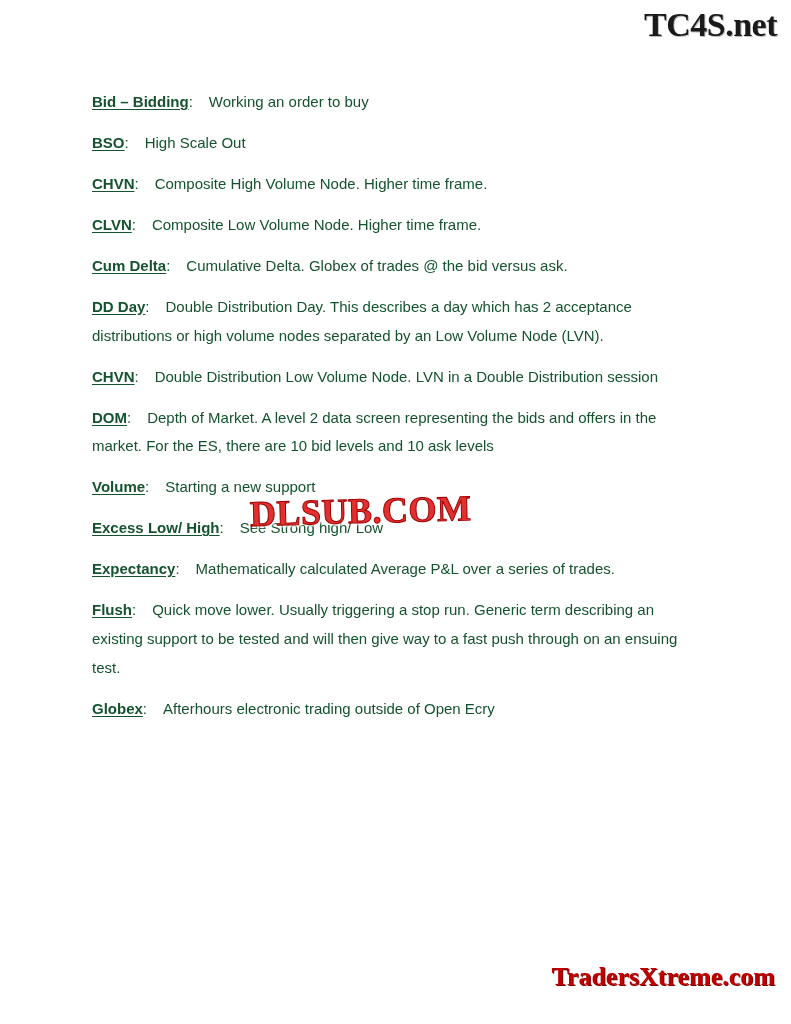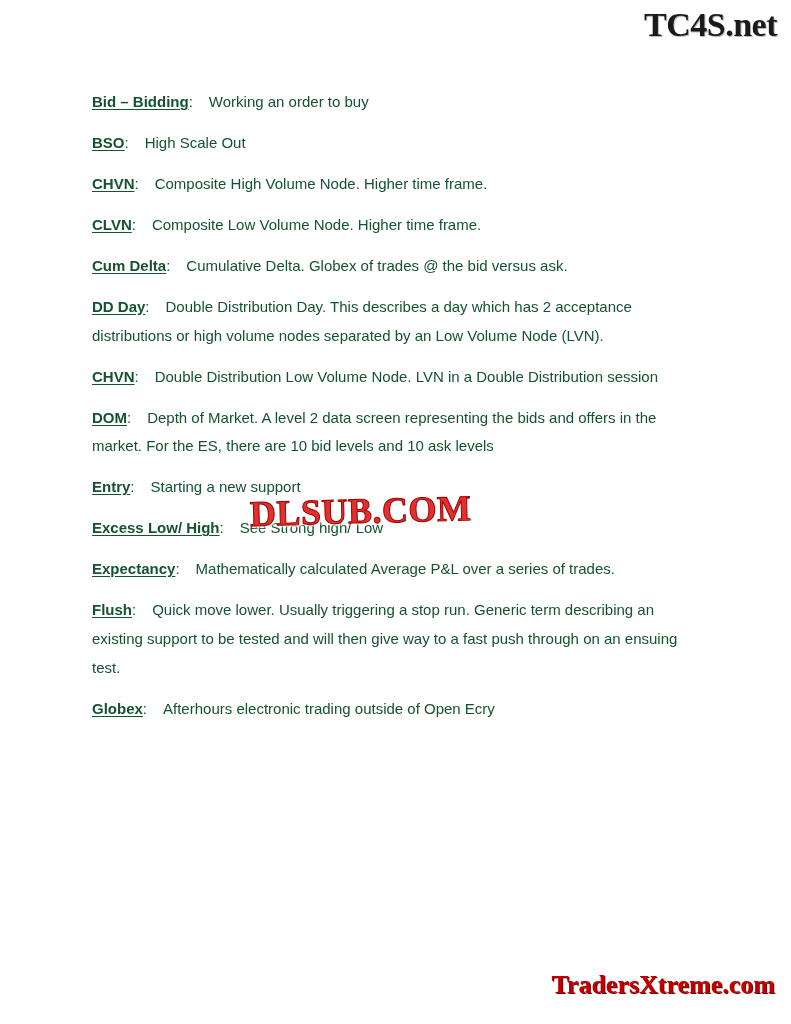--- a/index.html
+++ b/index.html
@@ -32,21 +32,21 @@
     font-size: 34px;
     letter-spacing: -0.5px;
     color: #1a1a1a;
     text-shadow: 1px 1px 0 #bbbbbb;
     white-space: nowrap;
   }
 
   
   .bottom-logo {
     position: absolute;
-    bottom: 12px;
+    bottom: 20px;
     right: 16px;
     font-family: "Liberation Serif", serif;
     font-weight: bold;
     font-size: 26px;
     color: #c00000;
     text-shadow: 1px 1px 0 #7a0000;
     white-space: nowrap;
   }
 
   
@@ -131,21 +131,21 @@
 
     <p class="entry">
       <span class="term">CHVN</span><span class="colon">:</span><span class="gap"></span><span class="def">Double Distribution Low Volume Node.  LVN in a Double Distribution session</span>
     </p>
 
     <p class="entry">
       <span class="term">DOM</span><span class="colon">:</span><span class="gap"></span><span class="def">Depth of Market. A level 2 data screen representing the bids and offers in the market. For the ES, there are 10 bid levels and 10 ask levels</span>
     </p>
 
     <p class="entry">
-      <span class="term">Entry</span><span class="colon">:</span><span class="gap"></span><span class="def">Starting a new support</span>
+      <span class="term">Volume</span><span class="colon">:</span><span class="gap"></span><span class="def">Starting a new support</span>
     </p>
 
     <p class="entry">
       <span class="term">Excess Low/ High</span><span class="colon">:</span><span class="gap"></span><span class="def">See Strong high/ Low</span>
     </p>
 
     <p class="entry">
       <span class="term">Expectancy</span><span class="colon">:</span><span class="gap"></span><span class="def">Mathematically calculated Average P&amp;L over a series of trades.</span>
     </p>
 

